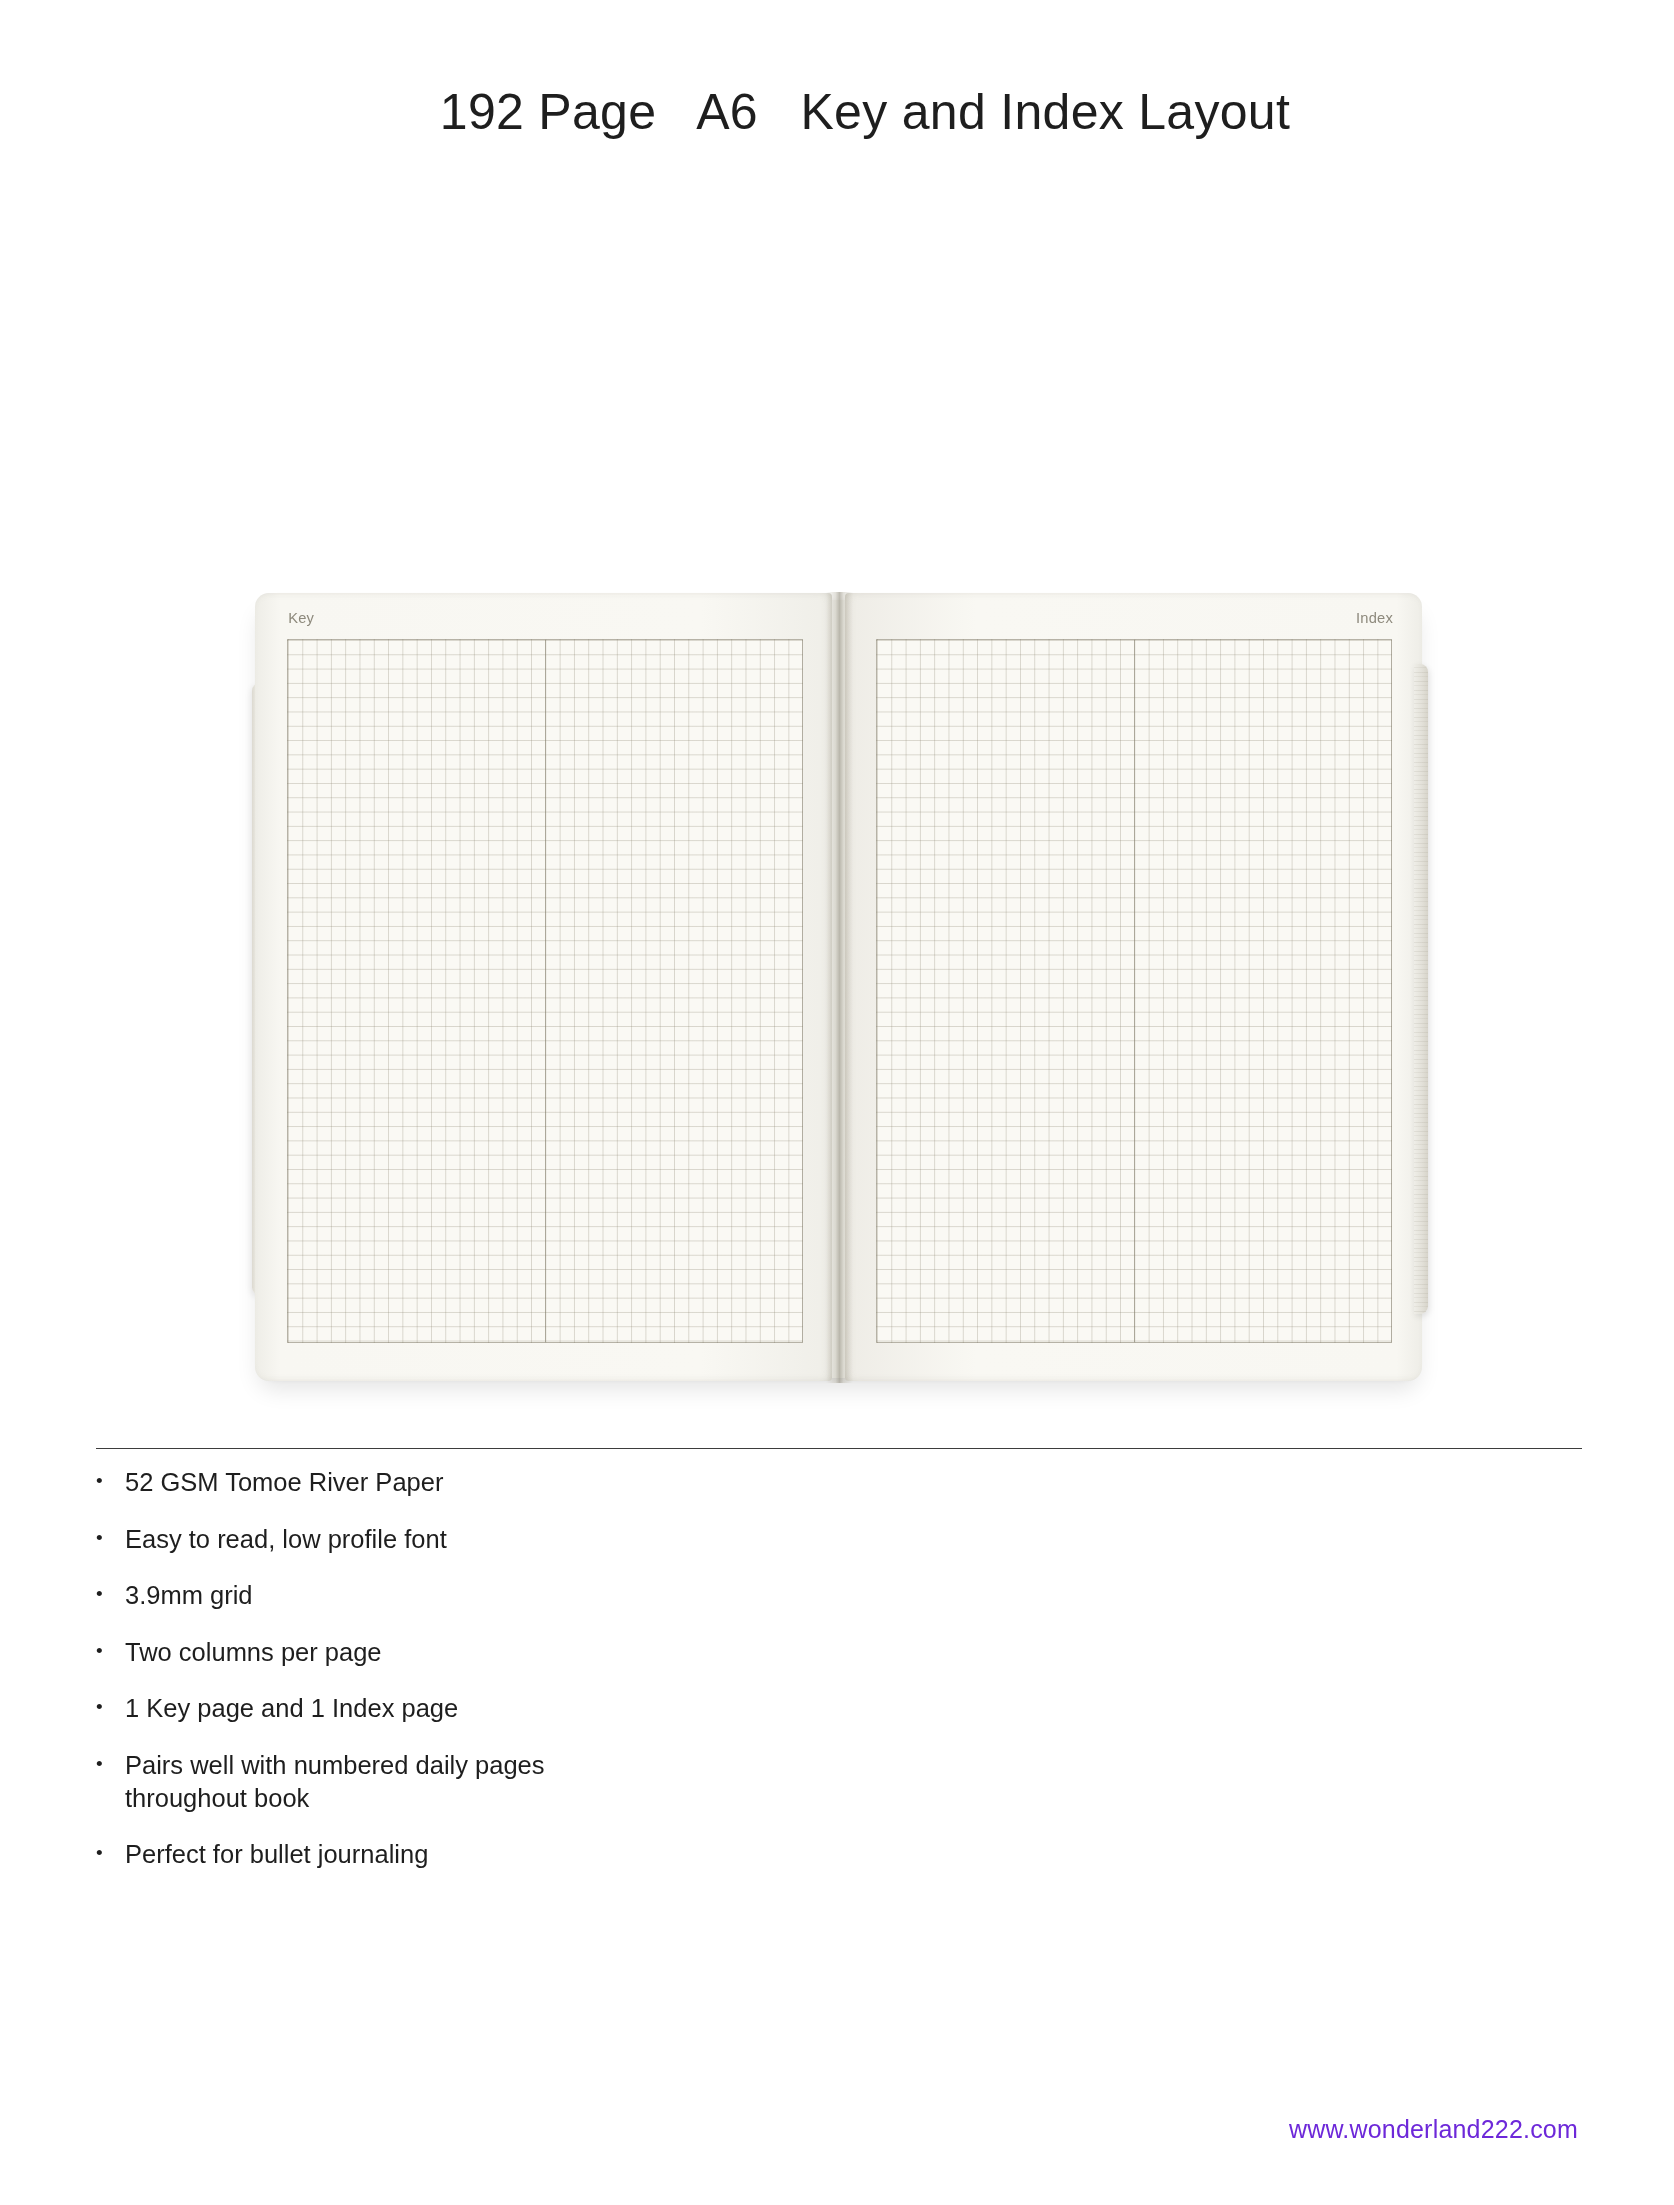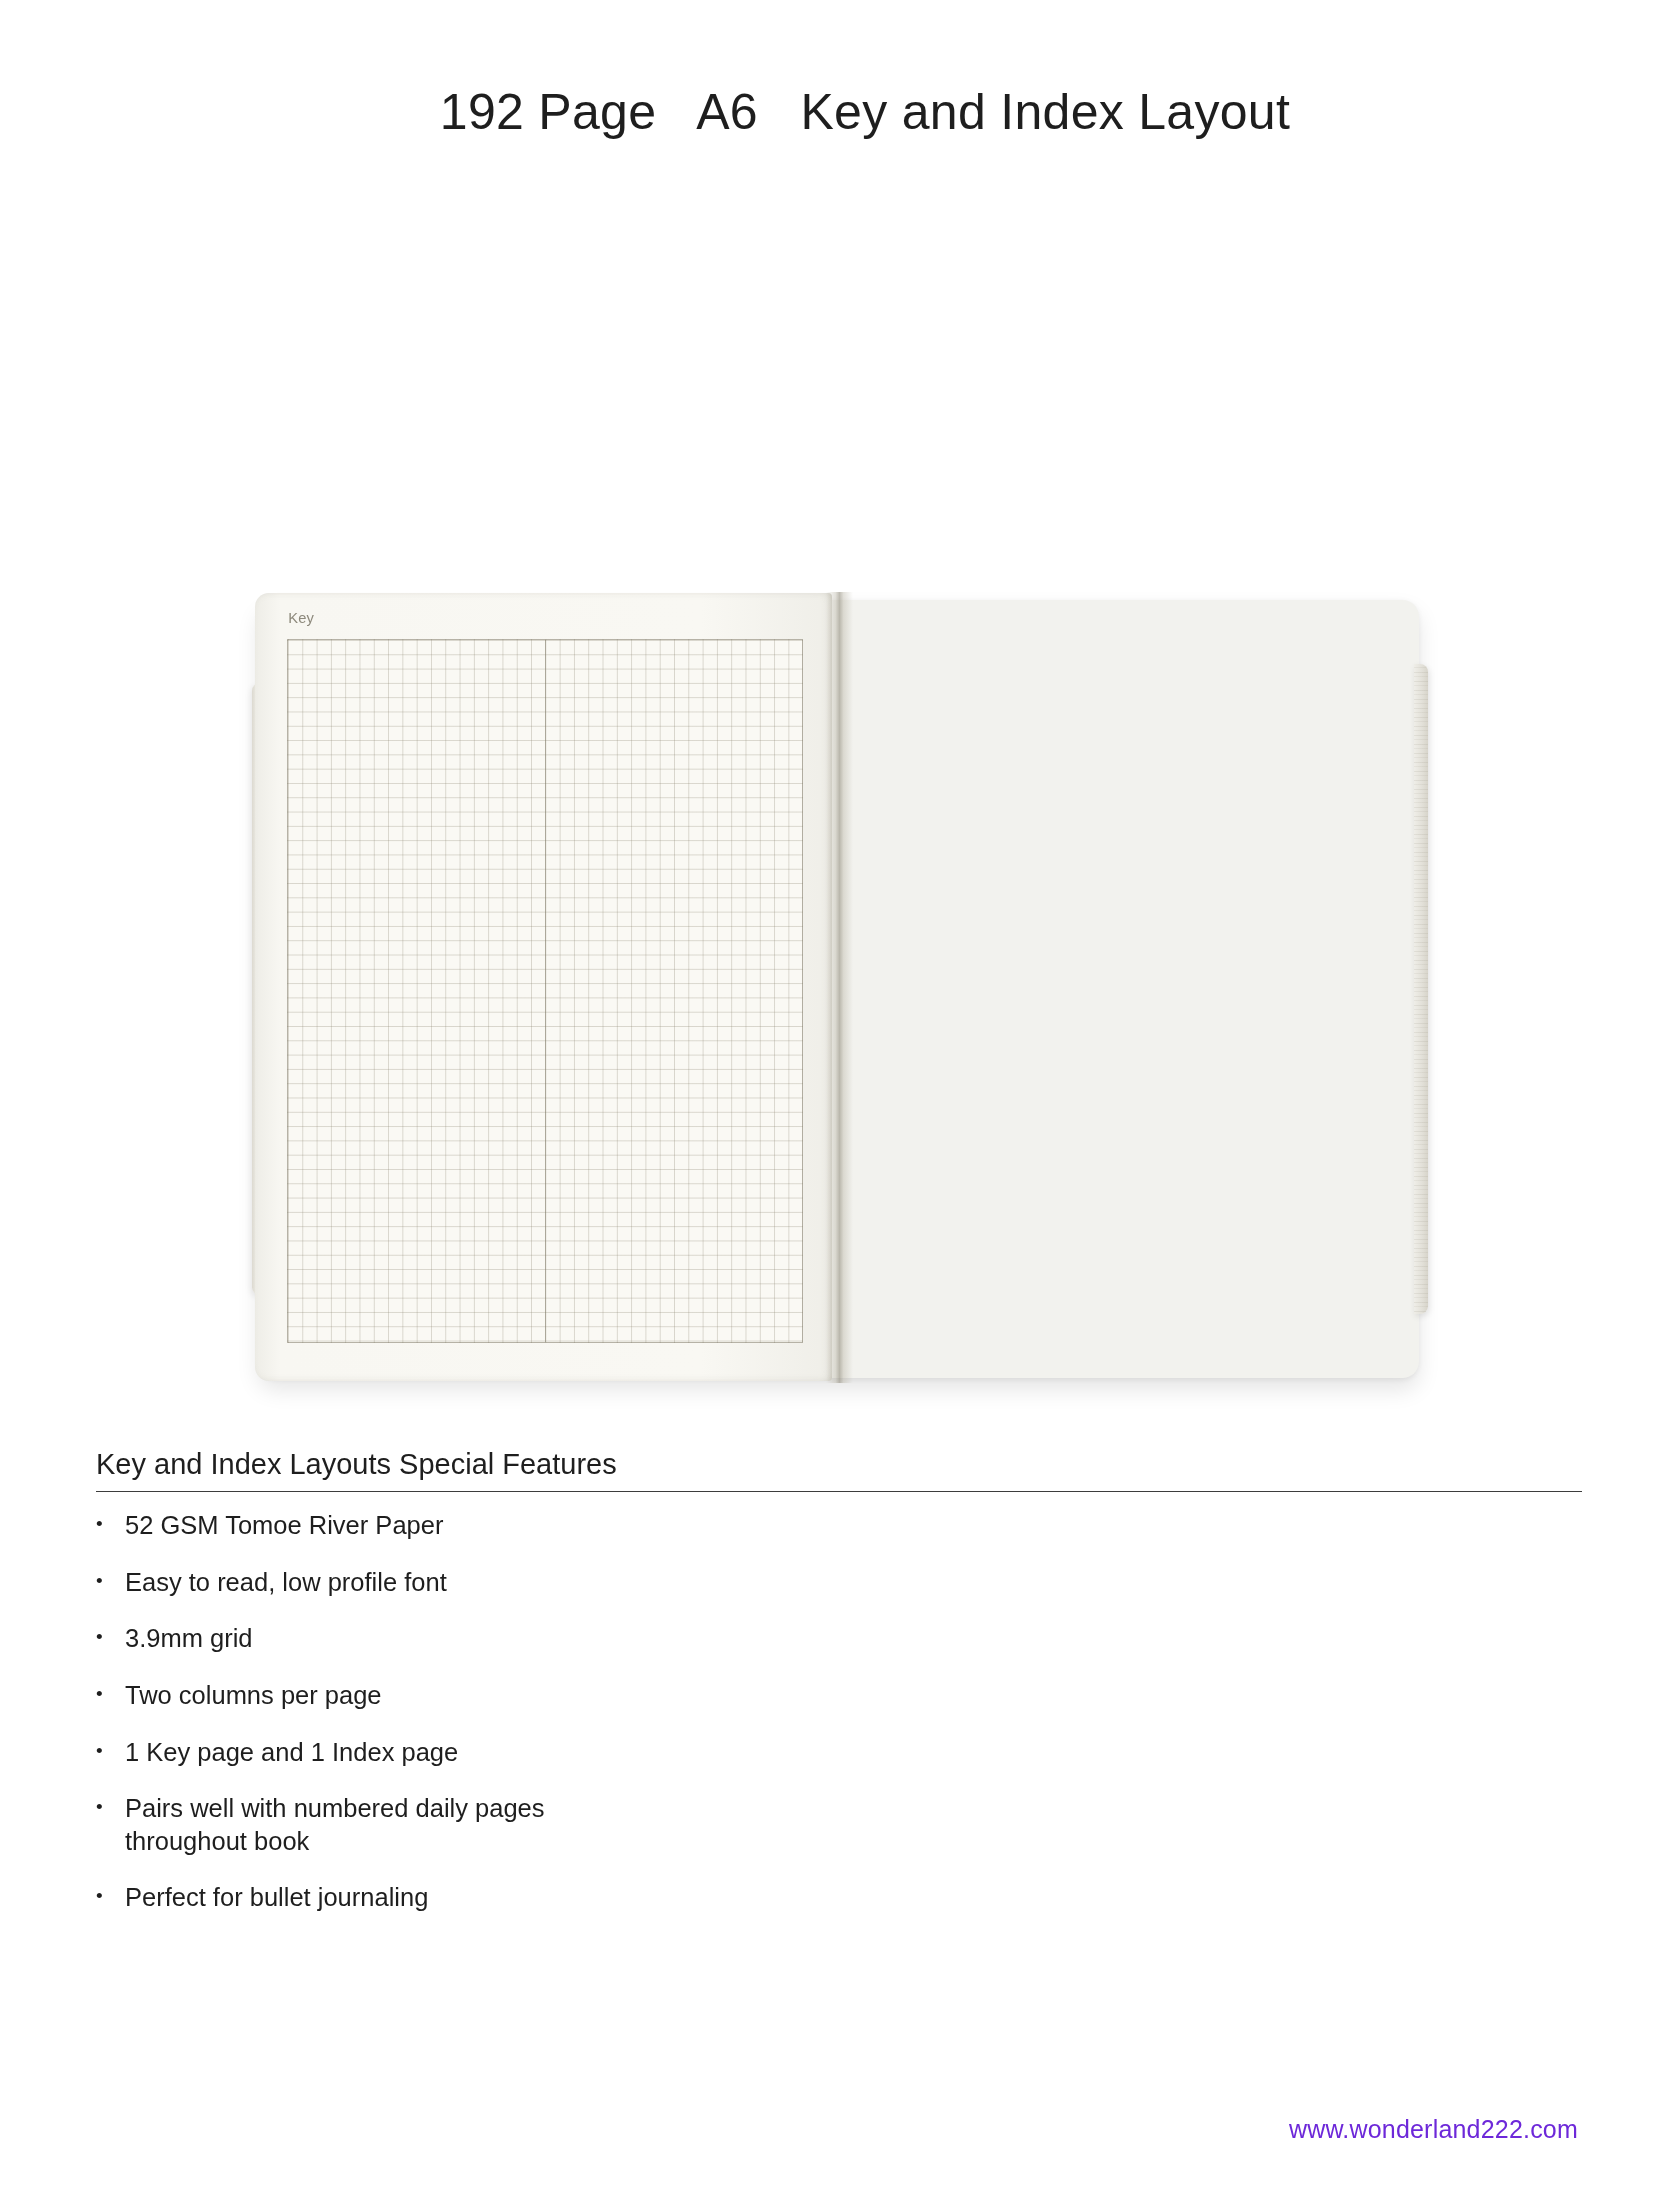--- a/index.html
+++ b/index.html
@@ -254,28 +254,33 @@
 
     <div class="page-block-left"></div>
 
     <div class="page left">
       <div class="page-header key">Key</div>
       <div class="grid-area left-grid">
         <div class="col-divider"></div>
       </div>
     </div>
 
+    <div class="page right">
+      <div class="page-header index">Index</div>
+      <div class="grid-area right-grid">
+        <div class="col-divider"></div>
+      </div>
+    </div>
 
     <div class="gutter"></div>
     <div class="page-block"></div>
   </div>
 </div>
 
 <div class="features">
-  <div class="features-heading">Key and Index Layouts Special Features</div>
   <div class="features-rule"></div>
   <ul class="feature-list">
     <li class="feature-item">
       <span class="feature-bullet">•</span>
       <span class="feature-text">52 GSM Tomoe River Paper</span>
     </li>
     <li class="feature-item">
       <span class="feature-bullet">•</span>
       <span class="feature-text">Easy to read, low profile font</span>
     </li>

